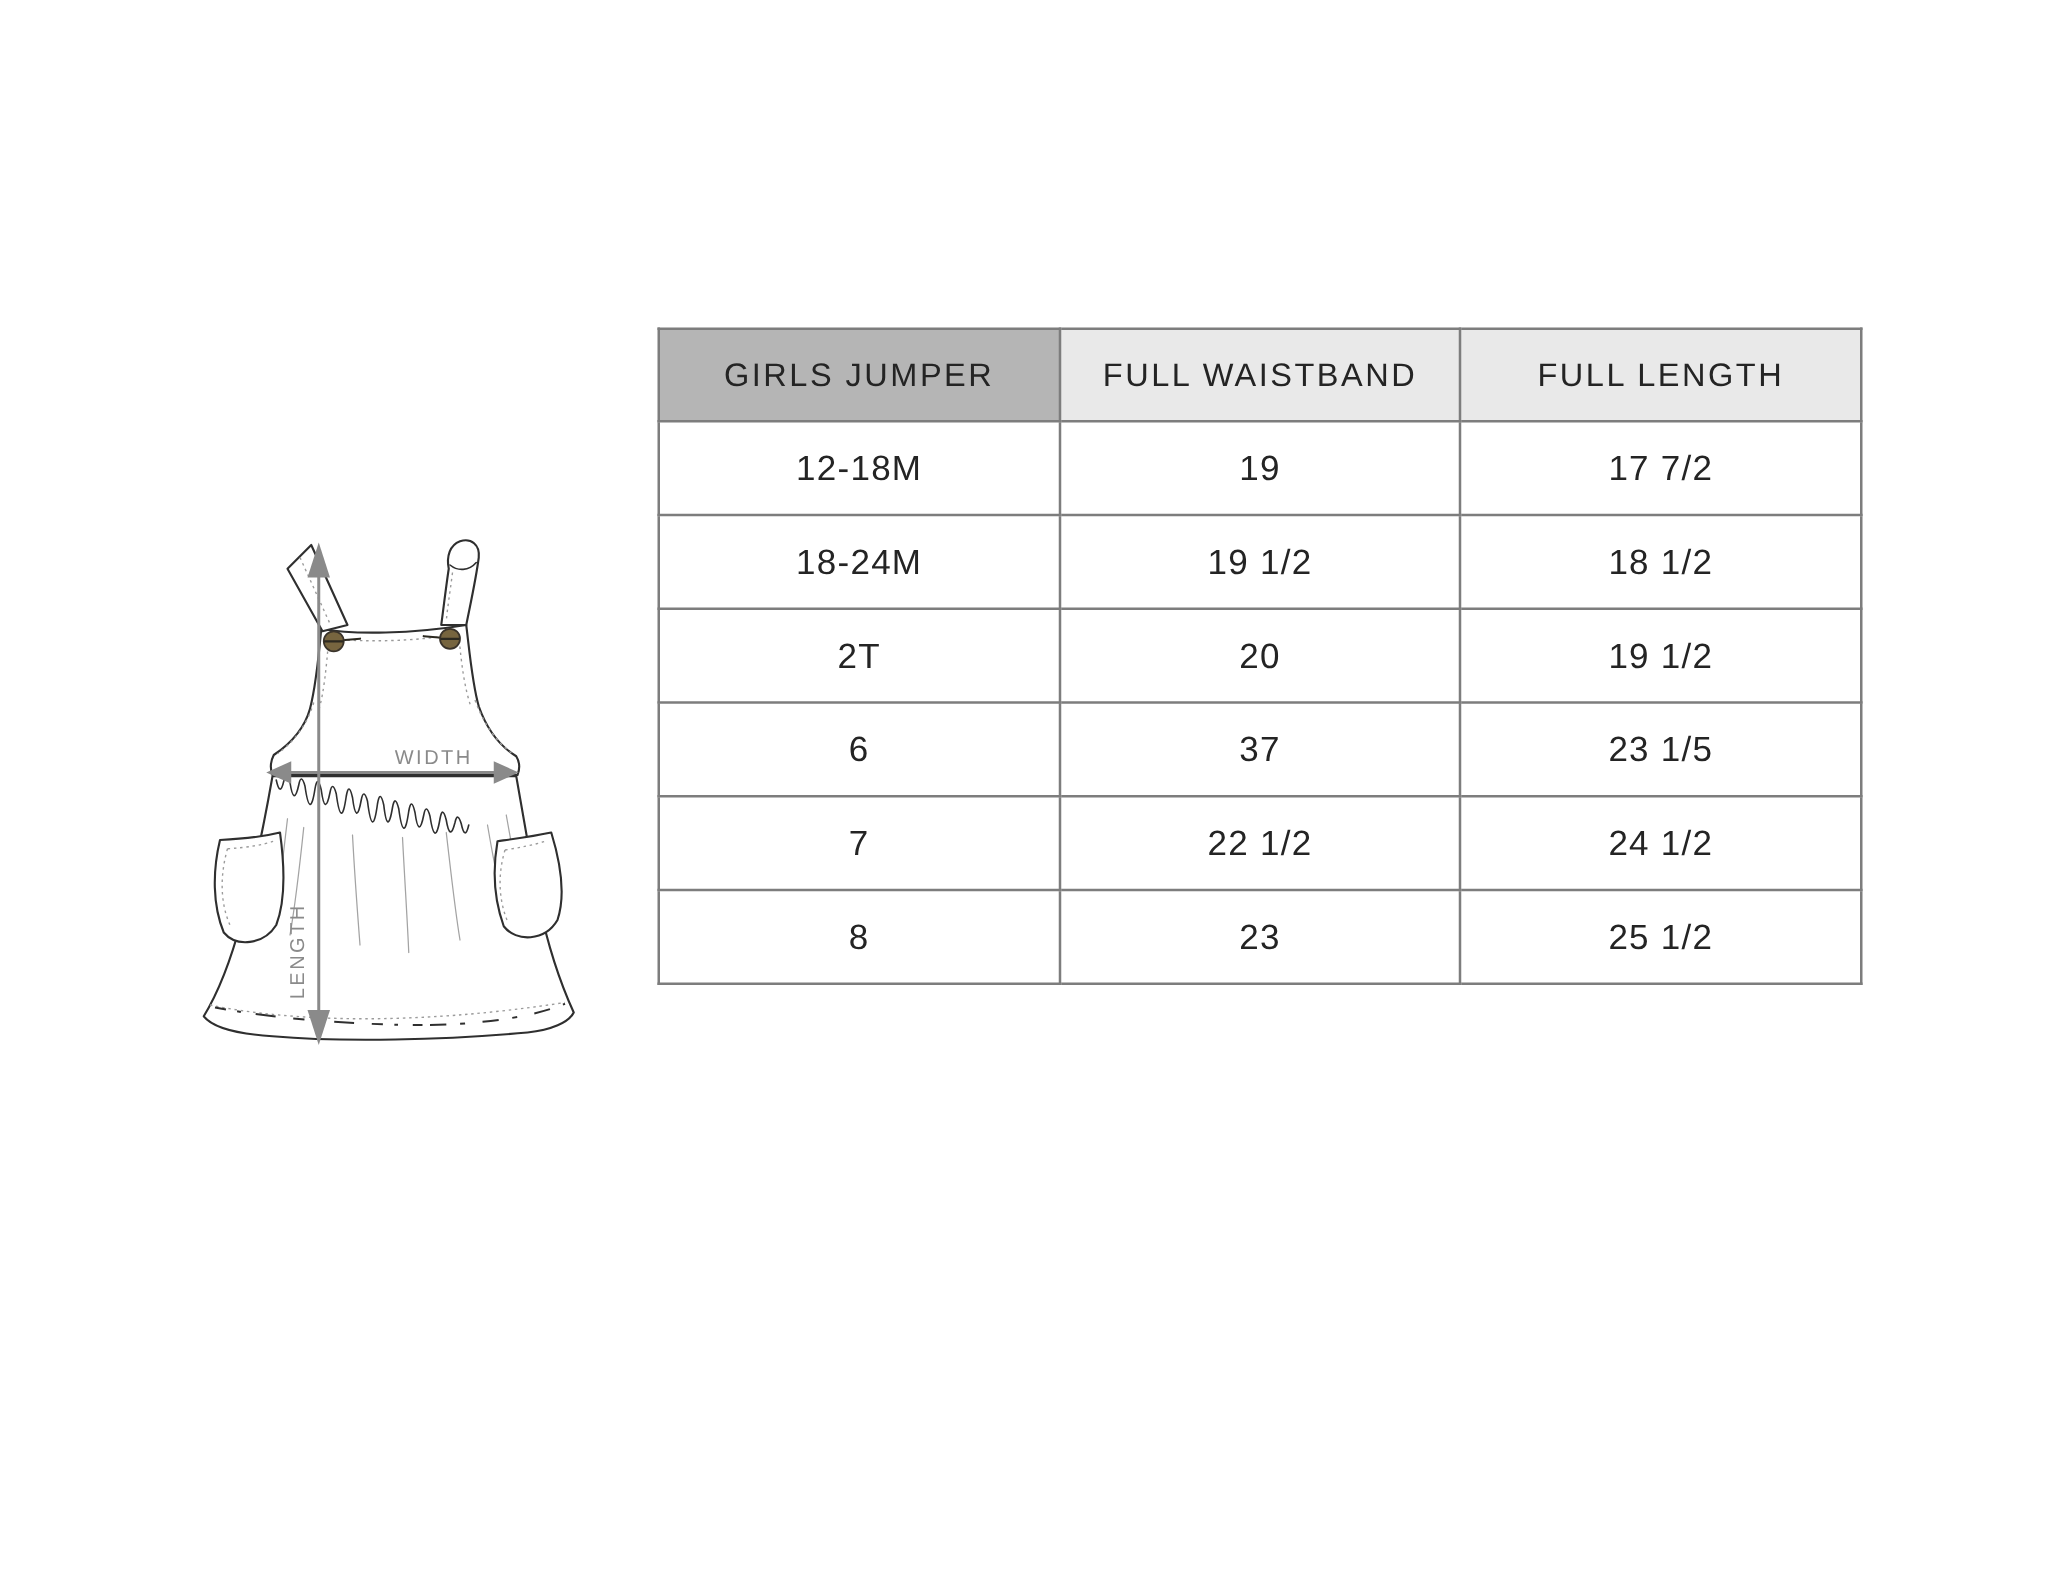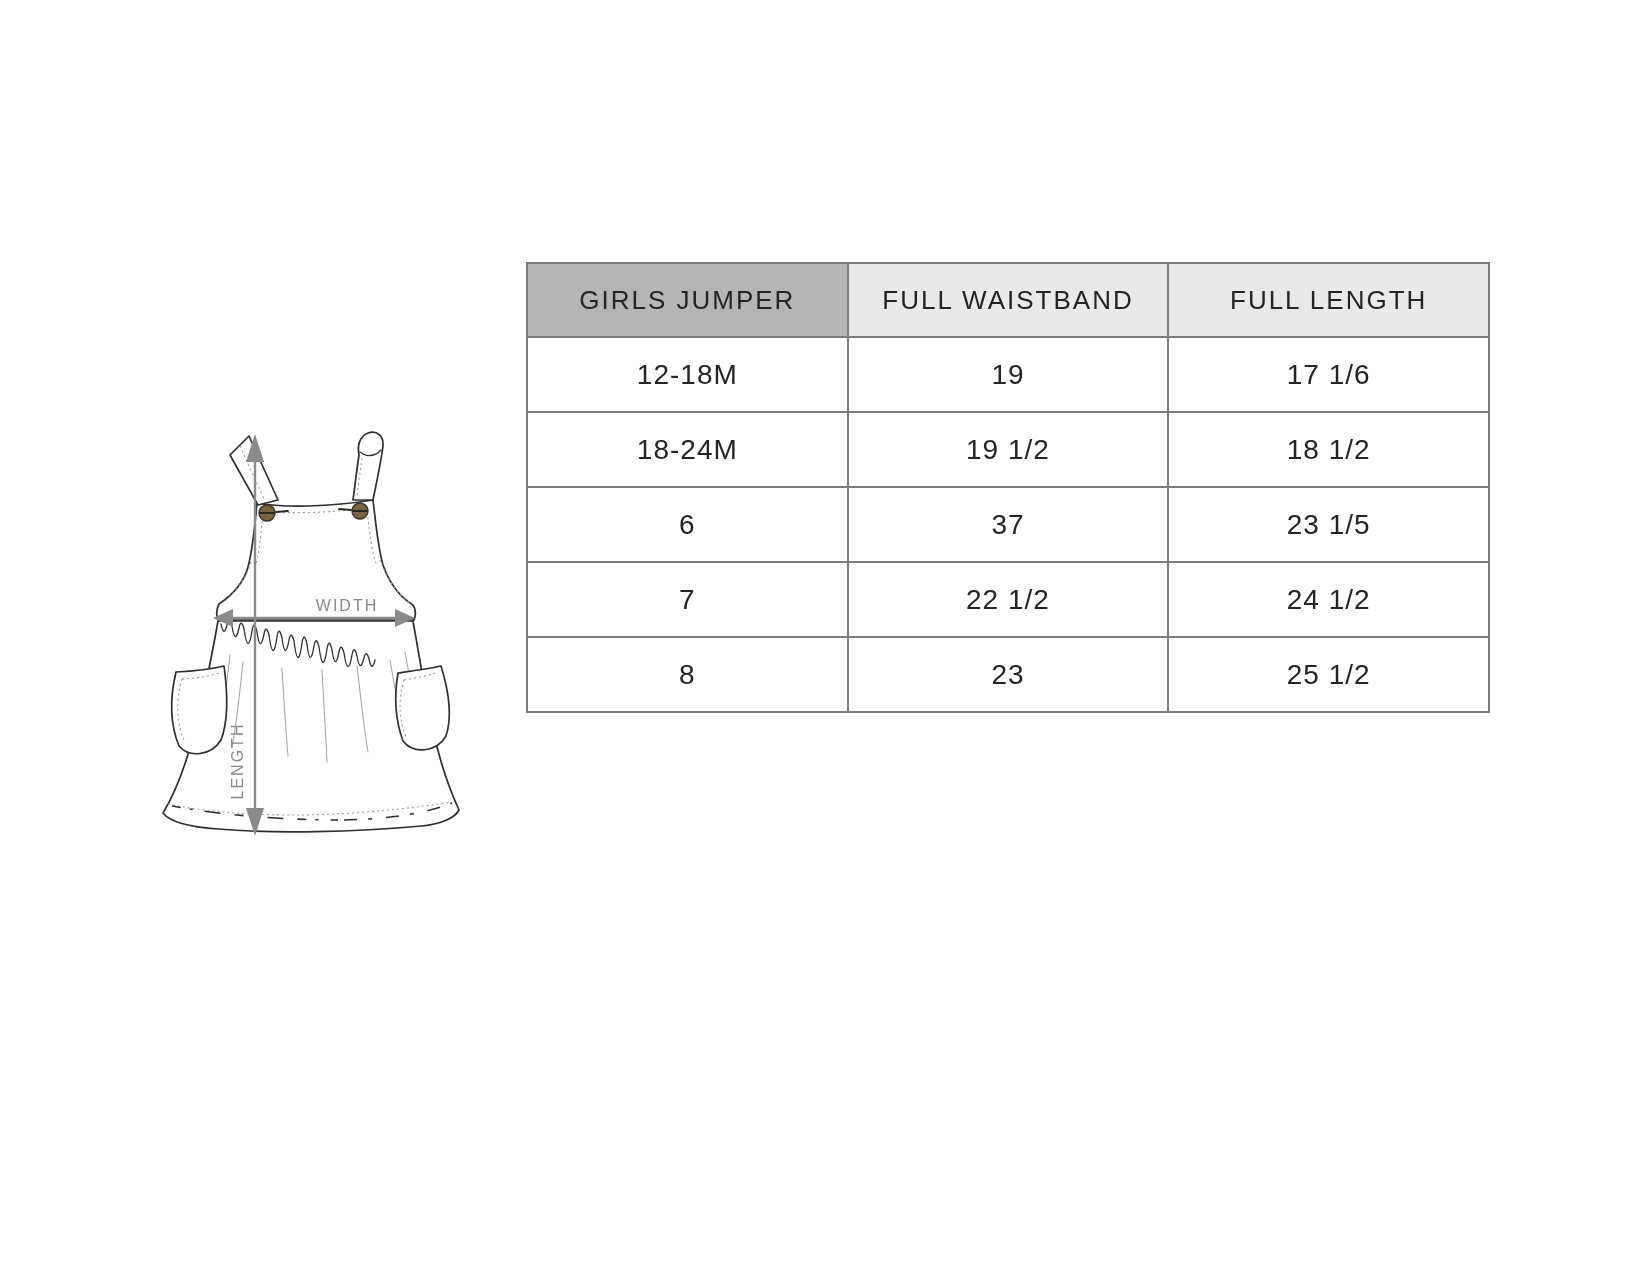--- a/index.html
+++ b/index.html
@@ -157,28 +157,33 @@
         <tr>
           <th class="hdr-primary">GIRLS JUMPER</th>
           <th class="hdr-secondary">FULL WAISTBAND</th>
           <th class="hdr-secondary">FULL LENGTH</th>
         </tr>
       </thead>
       <tbody>
           <tr>
             <td>12-18M</td>
             <td>19</td>
-            <td>17 1/6</td>
+            <td>17 7/2</td>
           </tr>
           <tr>
             <td>18-24M</td>
             <td>19 1/2</td>
             <td>18 1/2</td>
           </tr>
           <tr>
+            <td>2T</td>
+            <td>20</td>
+            <td>19 1/2</td>
+          </tr>
+          <tr>
             <td>6</td>
             <td>37</td>
             <td>23 1/5</td>
           </tr>
           <tr>
             <td>7</td>
             <td>22 1/2</td>
             <td>24 1/2</td>
           </tr>
           <tr>

